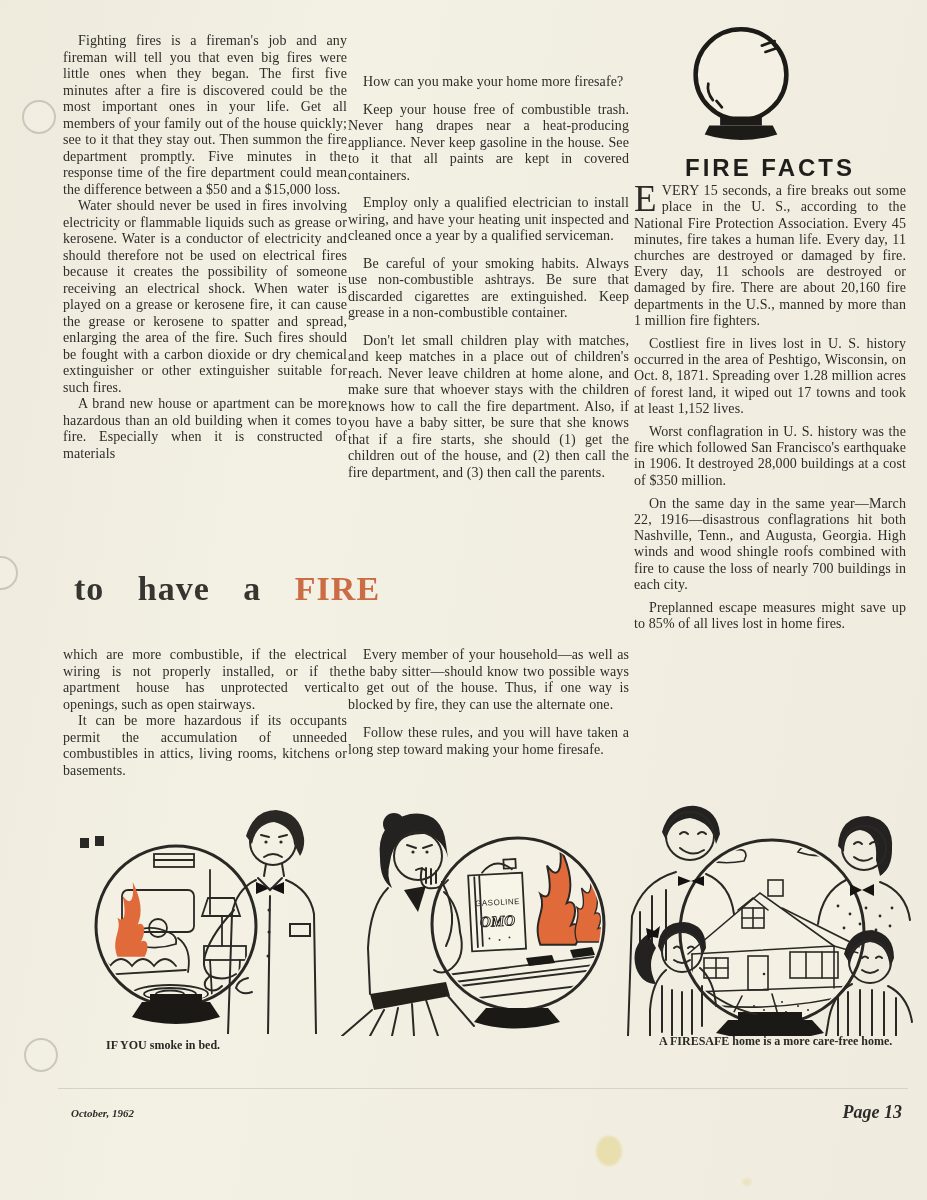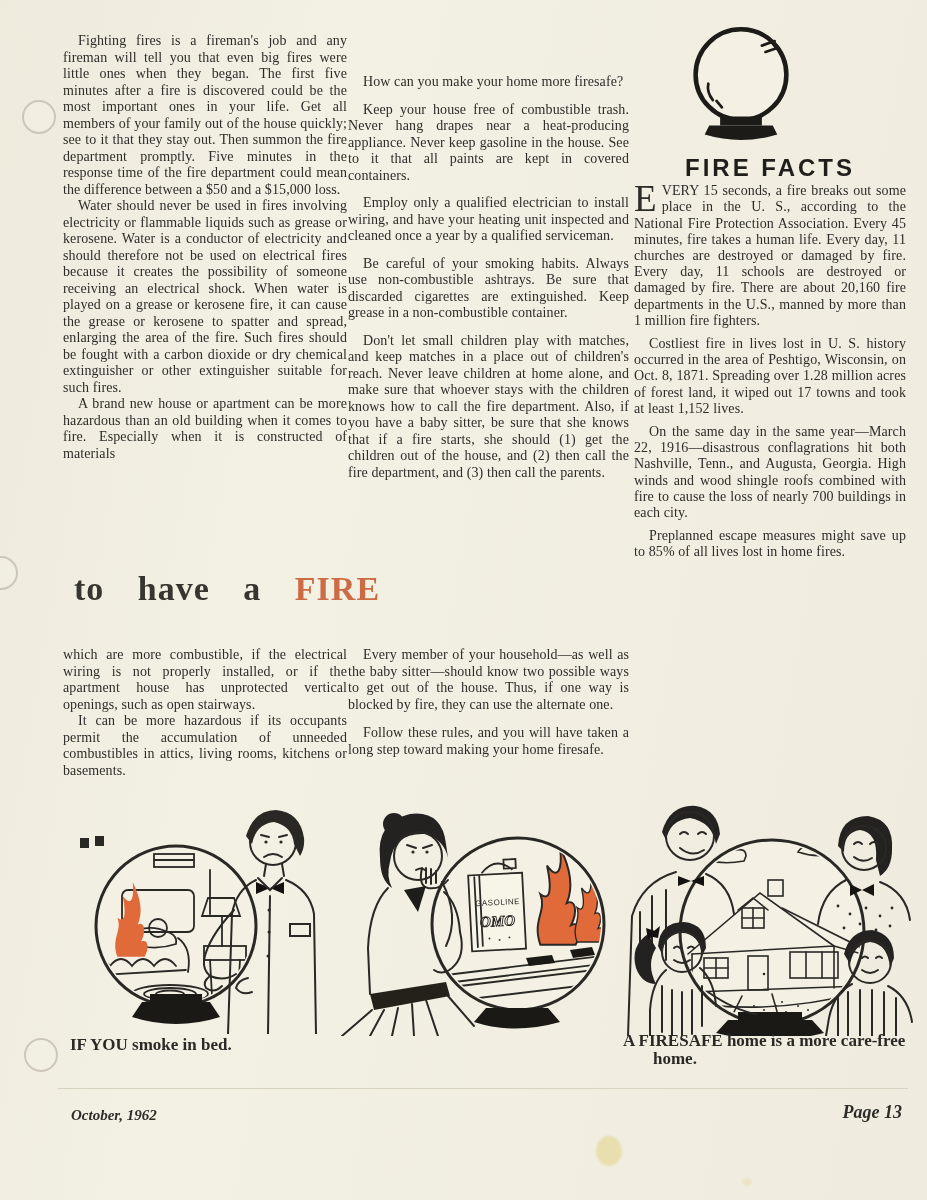--- a/index.html
+++ b/index.html
@@ -41,29 +41,29 @@
   }
   .headline .accent{color:#cc6c44;font-weight:700;}
 
   .illus{position:absolute;}
   #il1{left:58px;top:798px;width:266px;height:236px;}
   #il2{left:330px;top:798px;width:282px;height:238px;}
   #il3{left:622px;top:796px;width:294px;height:240px;}
   .illus svg{width:100%;height:100%;display:block;}
 
   .caption{
-    position:absolute;font-size:17px;font-weight:bold;line-height:18px;
-    color:#2b2926;padding-left:30px;text-indent:-30px;
+    position:absolute;font-size:12px;font-weight:bold;line-height:18px;
+    color:#2b2926;padding-left:30px;text-indent:-30px;margin-left:36px;
   }
   #cap1{left:70px;top:1036px;width:250px;}
   #cap2{left:345px;top:1034px;width:276px;}
   #cap3{left:623px;top:1032px;width:284px;}
 
   .footer-rule{position:absolute;left:58px;top:1088px;width:850px;height:1px;background:#d8d3c0;}
-  .footer-left{position:absolute;left:71px;top:1107px;font-style:italic;font-weight:bold;font-size:15px;}
+  .footer-left{position:absolute;left:71px;top:1107px;font-style:italic;font-weight:bold;font-size:11px;}
   .footer-right{position:absolute;right:25px;top:1102px;font-style:italic;font-weight:bold;font-size:18px;}
 
   .hole{position:absolute;width:30px;height:30px;border-radius:50%;
         border:2.5px solid #a9a295;opacity:.5;background:#f4f1e5;}
   #hole1{left:22px;top:100px;}
   #hole2{left:-16px;top:556px;}
   #hole3{left:24px;top:1038px;}
   .stain{position:absolute;border-radius:50%;pointer-events:none;}
   #stain1{left:596px;top:1136px;width:26px;height:30px;background:#e7dca6;opacity:.85;filter:blur(1px);}
   #stain2{left:742px;top:1178px;width:10px;height:8px;background:#e9e0b8;opacity:.7;filter:blur(1px);}
@@ -99,20 +99,21 @@
         <circle cx="65" cy="58" r="50" fill="#f4f1e4" stroke="#1d1b18" stroke-width="5"></circle>
         <path d="M88,26 l14,-5 M92,33 l12,-4" stroke="#1d1b18" stroke-width="3" fill="none" stroke-linecap="round"></path>
         <path d="M34,86 q-7,-9 -5,-18 M44,94 l-6,-7" stroke="#1d1b18" stroke-width="3" fill="none" stroke-linecap="round"></path>
         <path d="M42,104 h46 v10 h-46 z" fill="#1d1b18"></path>
         <path d="M30,114 h70 l5,10 q-40,12 -80,0 z" fill="#1d1b18"></path>
       </svg>
     </div>
     <p class="ff-title noindent">FIRE FACTS</p>
     <p class="noindent"><span class="dropcap">E</span><span>VERY 15 seconds, a fire breaks out some place in the U. S., according to the National Fire Protection Association. Every 45 minutes, fire takes a human life. Every day, 11 churches are destroyed or damaged by fire. Every day, 11 schools are destroyed or damaged by fire. There are about 20,160 fire departments in the U.S., manned by more than 1 million fire fighters.</span></p>
     <p>Costliest fire in lives lost in U. S. history occurred in the area of Peshtigo, Wisconsin, on Oct. 8, 1871. Spreading over 1.28 million acres of forest land, it wiped out 17 towns and took at least 1,152 lives.</p>
+    <p>Worst conflagration in U. S. history was the fire which followed San Francisco's earthquake in 1906. It destroyed 28,000 buildings at a cost of $350 million.</p>
     <p>On the same day in the same year—March 22, 1916—disastrous conflagrations hit both Nashville, Tenn., and Augusta, Georgia. High winds and wood shingle roofs combined with fire to cause the loss of nearly 700 buildings in each city.</p>
     <p>Preplanned escape measures might save up to 85% of all lives lost in home fires.</p>
   </div>
 
   <div class="headline"><span>to have a</span> <span class="accent">FIRE</span></div>
 
   <div class="bodycol" id="col1-bot">
     <p class="noindent">which are more combustible, if the electrical wiring is not properly installed, or if the apartment house has unprotected vertical openings, such as open stairways.</p>
     <p>It can be more hazardous if its occupants permit the accumulation of unneeded combustibles in attics, living rooms, kitchens or basements.</p>
   </div>

